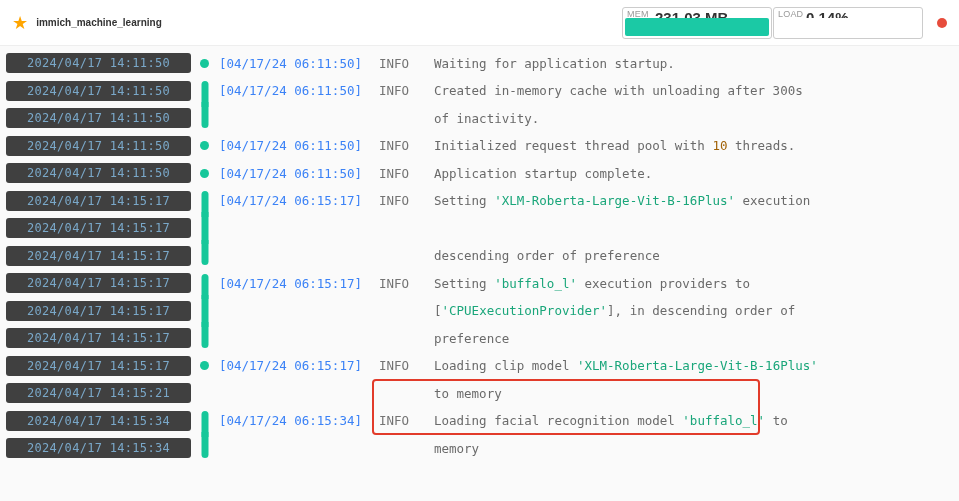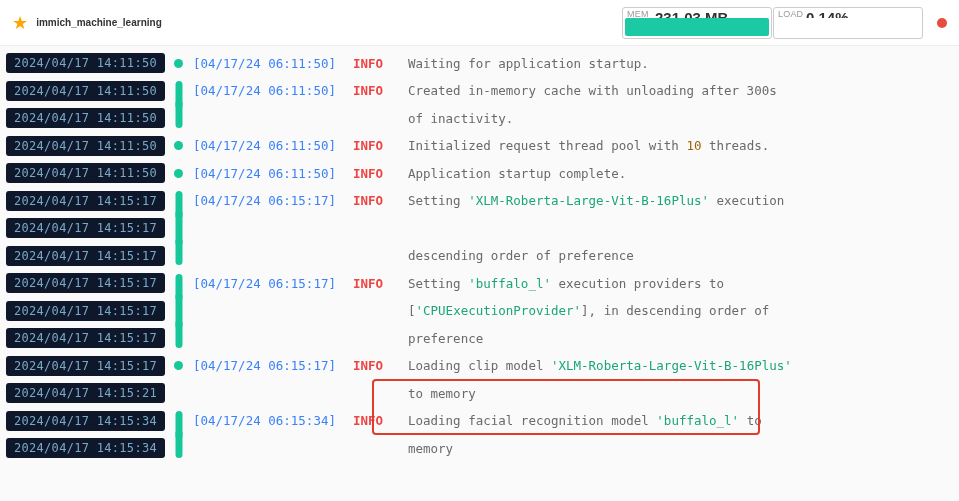--- a/index.html
+++ b/index.html
@@ -79,23 +79,23 @@
 .log-line {
   display: flex;
   align-items: center;
   height: 26.5px;
   font-family: "Menlo", "Consolas", monospace;
   font-size: 12.5px;
   position: relative;
   margin-bottom: 1px;
 }
 .ts-pill {
-  background: #0f172a;
+  background: #404040;
   color: #7aa8c9;
-  padding: 3px 8px;
+  padding: 3px 21px;
   border-radius: 3px;
   font-size: 12px;
   letter-spacing: 0.3px;
   white-space: nowrap;
 }
 .dot-col {
   width: 28px;
   display: flex;
   justify-content: center;
   align-items: center;
@@ -119,22 +119,22 @@
 .ts2-col {
   width: 160px;
 }
 .ts2 {
   color: #3b82f6;
 }
 .level-col {
   width: 55px;
 }
 .level {
-  color: #ef4444;
-  font-weight: 700;
+  color: #737373;
+  font-weight: 400;
 }
 .msg-col {
   flex: 1;
   color: #6a6a6a;
   white-space: nowrap;
   overflow: hidden;
 }
 .hl-green { color: #1aa67a; }
 .hl-num { color: #a16207; }
 .highlight-box {

